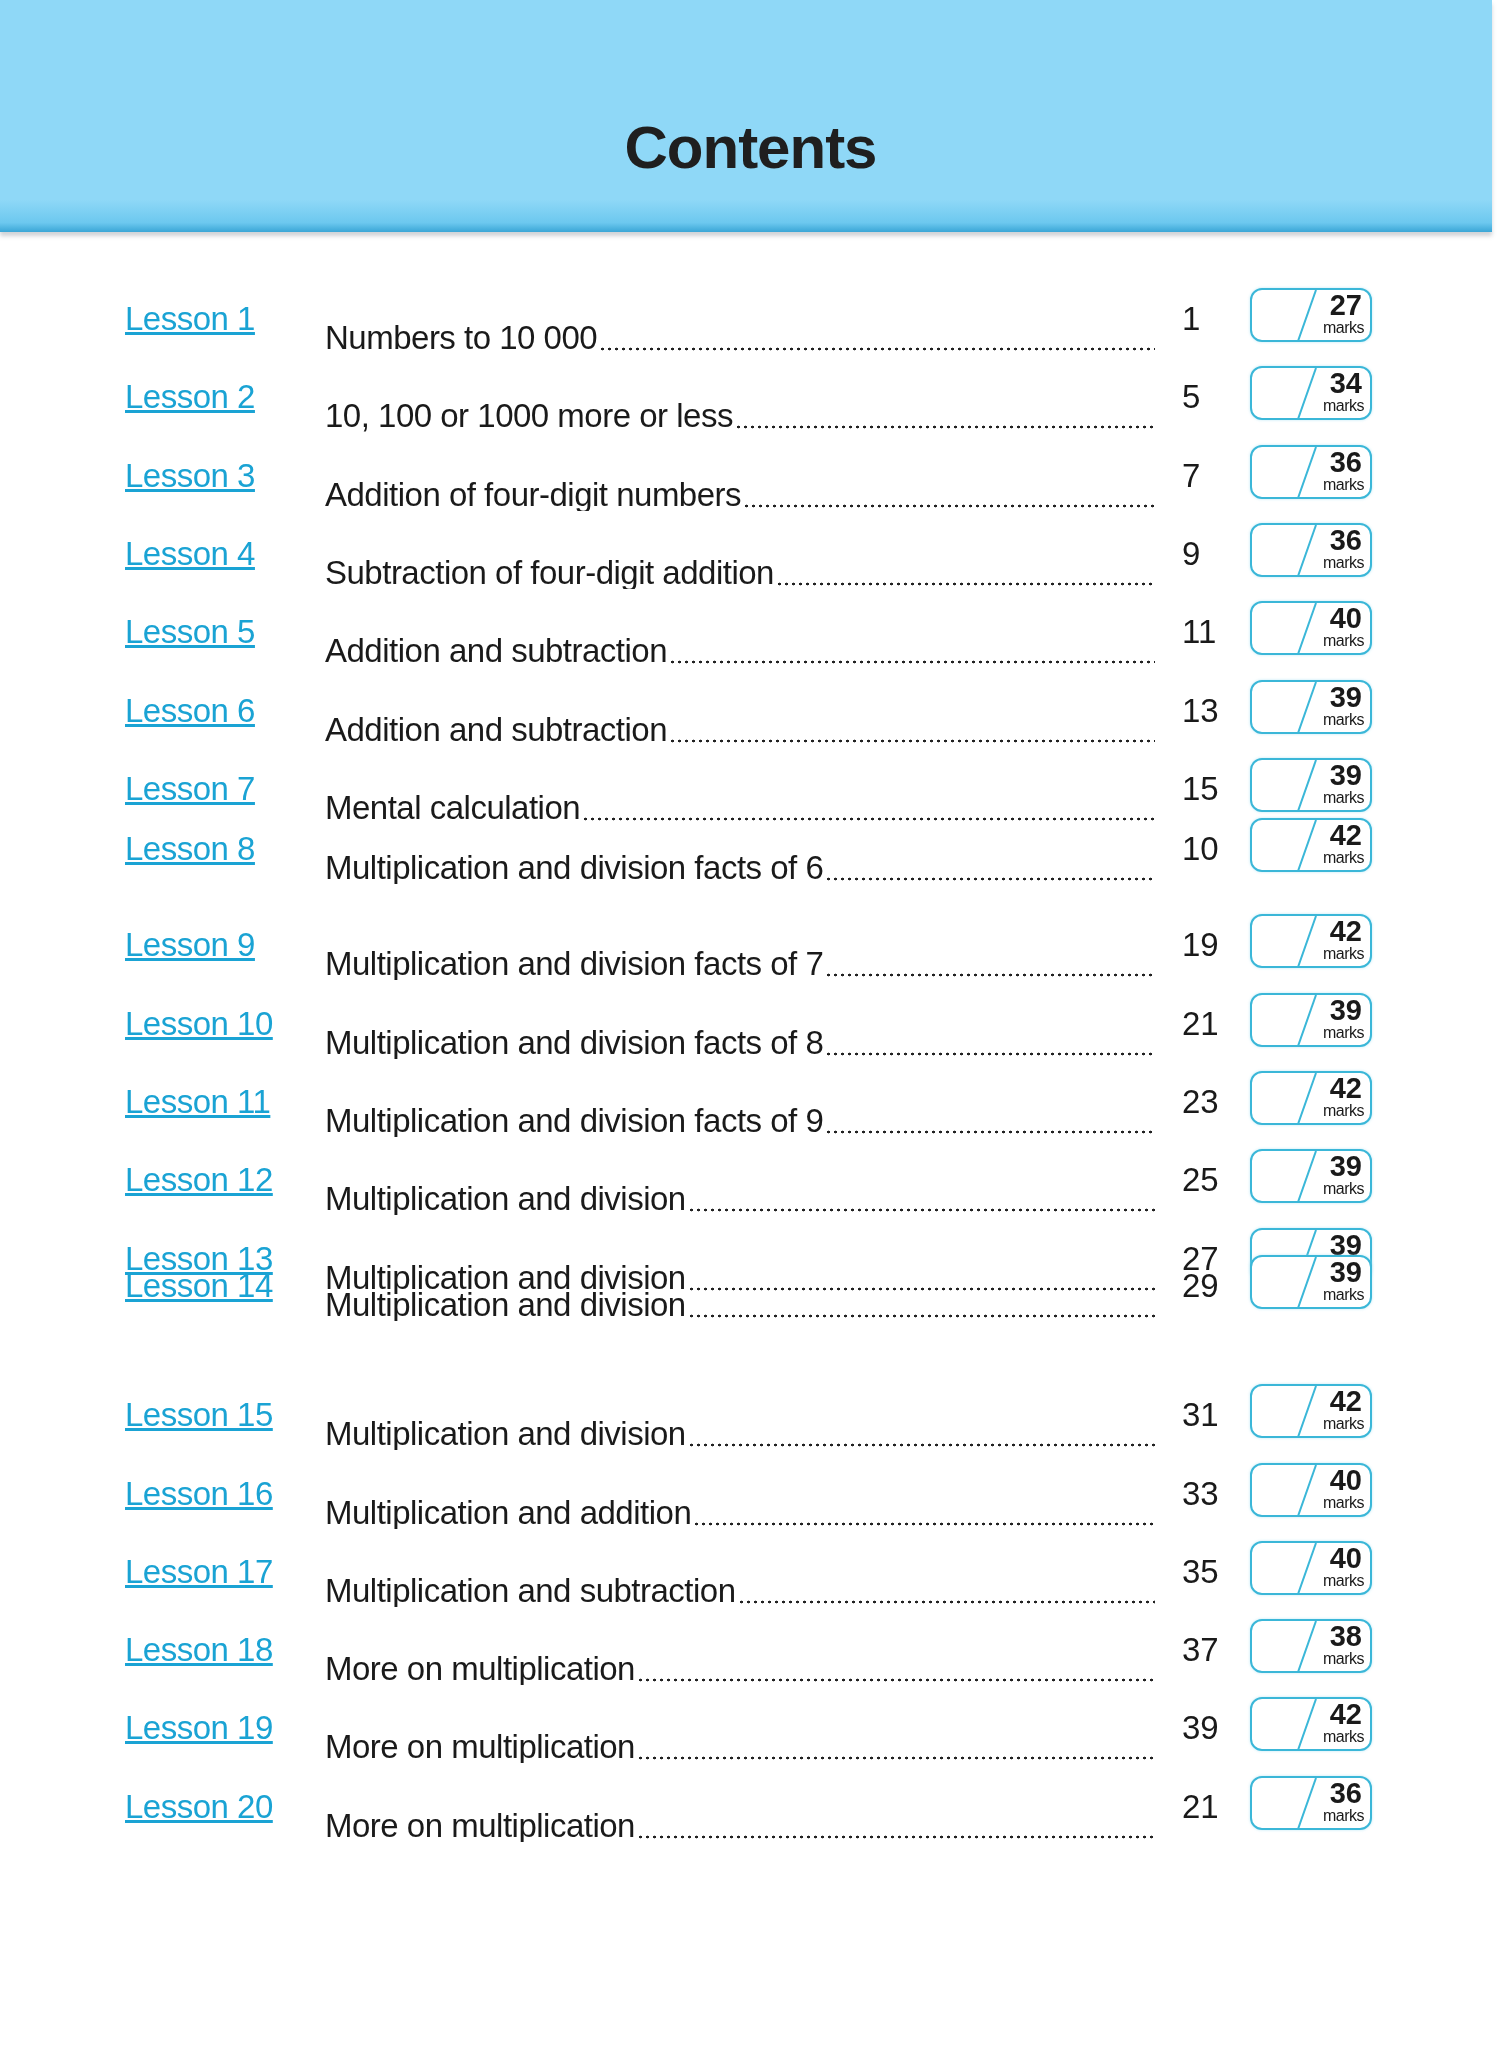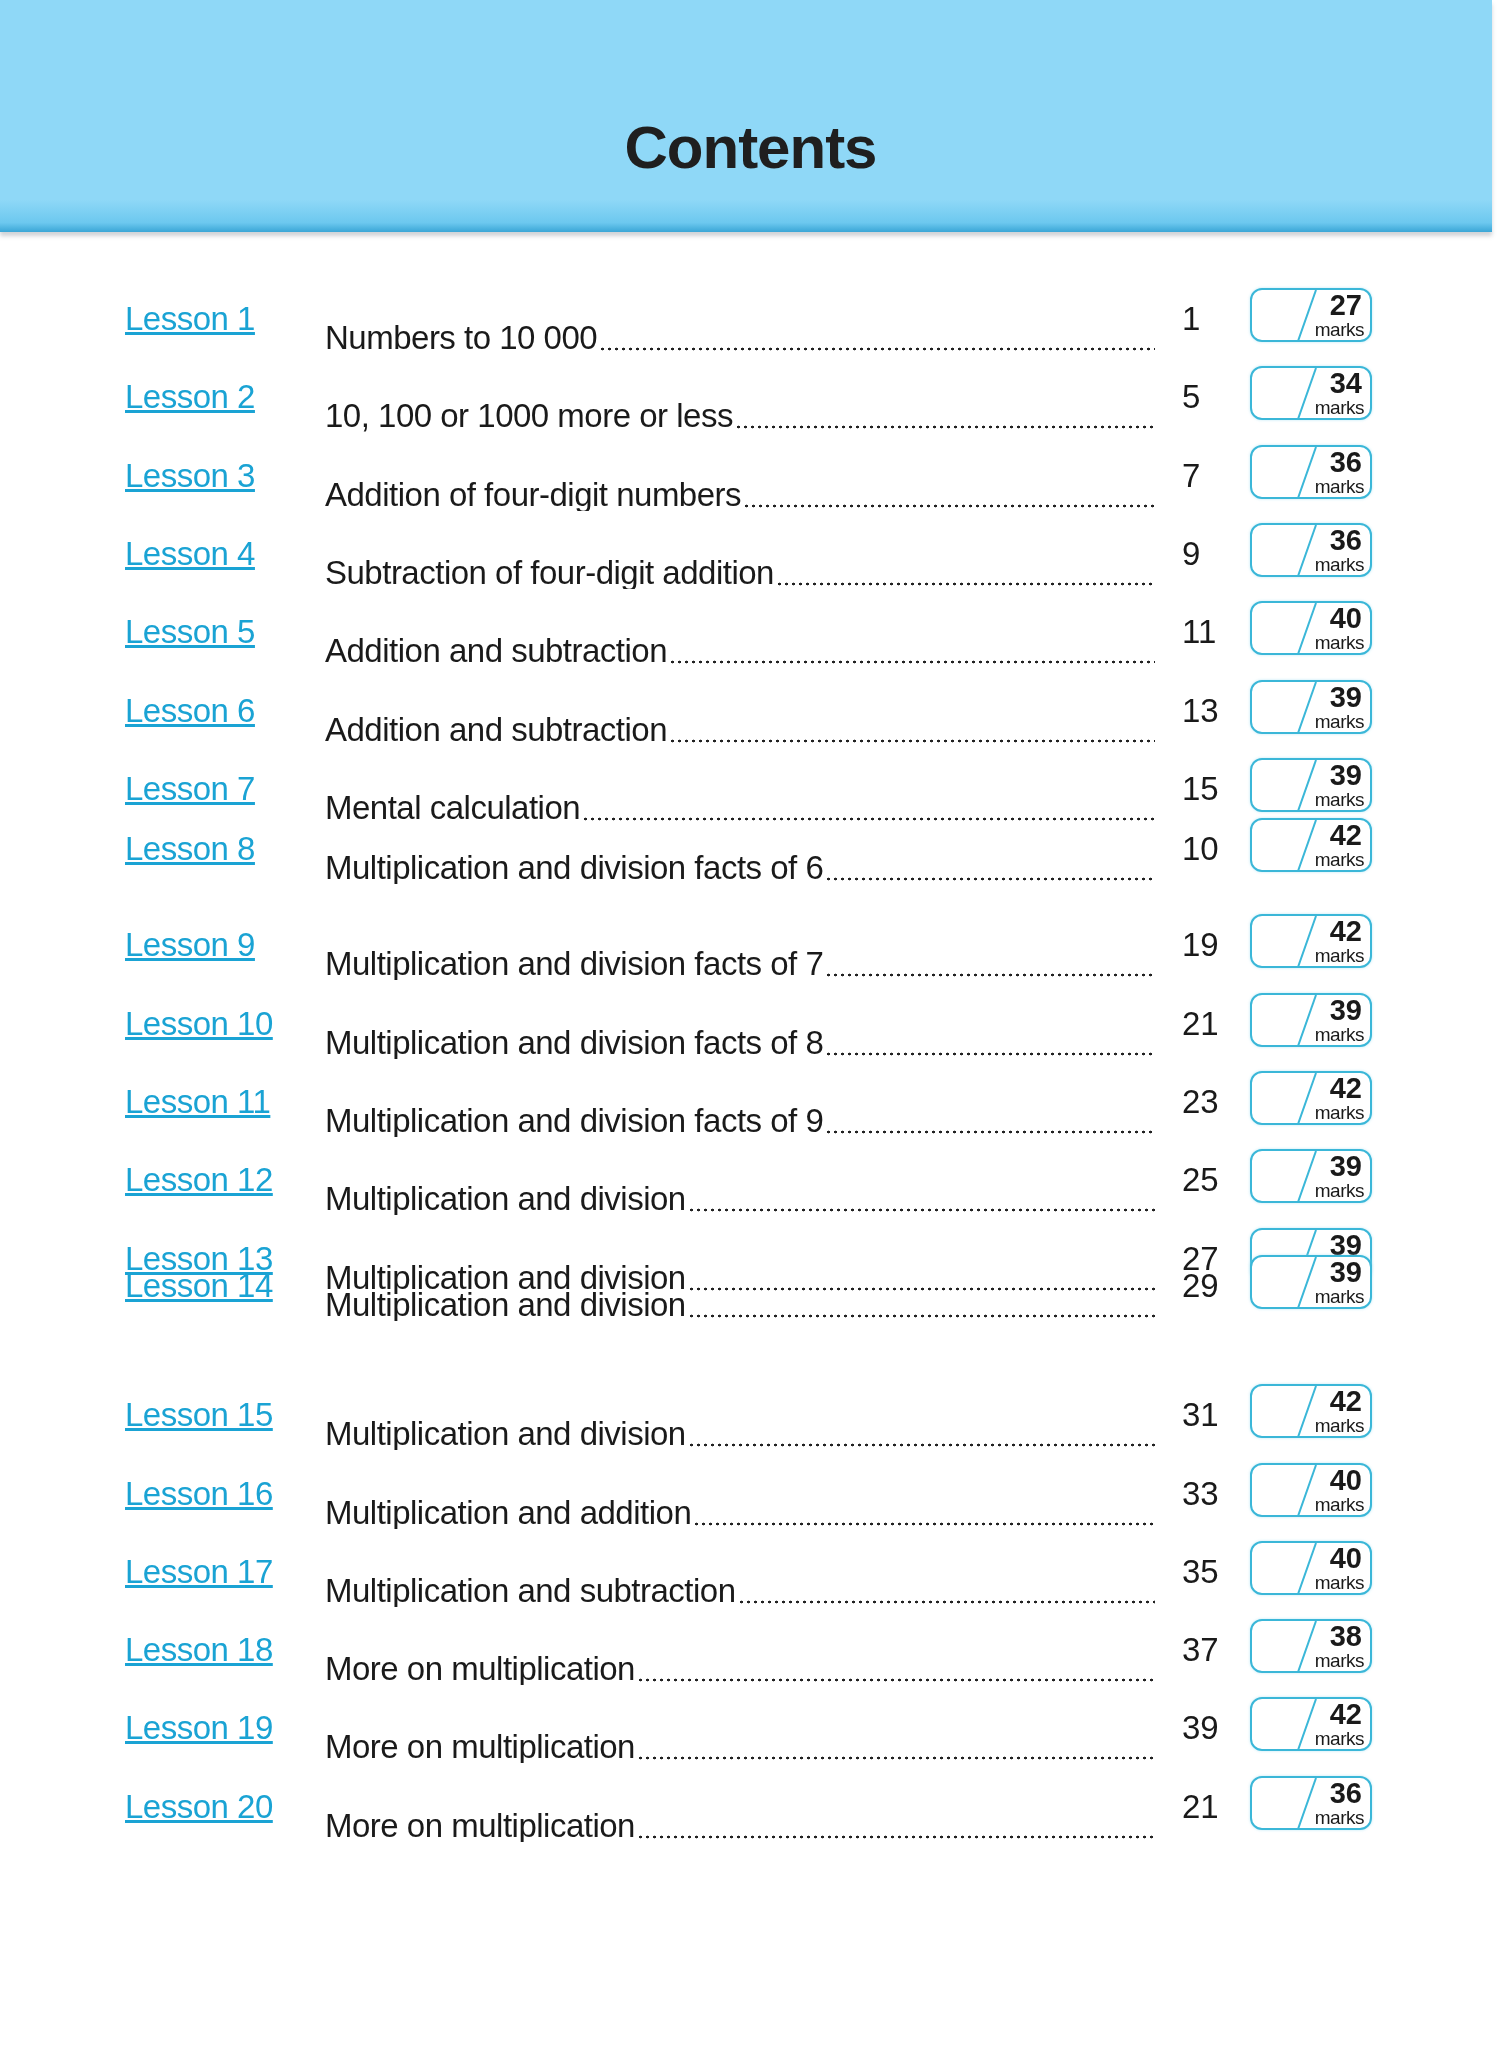--- a/index.html
+++ b/index.html
@@ -111,21 +111,21 @@
       top: 1px;
       font-size: 29px;
       font-weight: bold;
       color: #1a1a1a;
       line-height: 1;
     }
     .marks-word {
       position: absolute;
       right: 6px;
       top: 30px;
-      font-size: 19px;
+      font-size: 16px;
       color: #1a1a1a;
       line-height: 1;
       letter-spacing: -0.5px;
     }
   </style>
 </head>
 <body>
 
 <div class="header">
   <div class="header-title">Contents</div>

